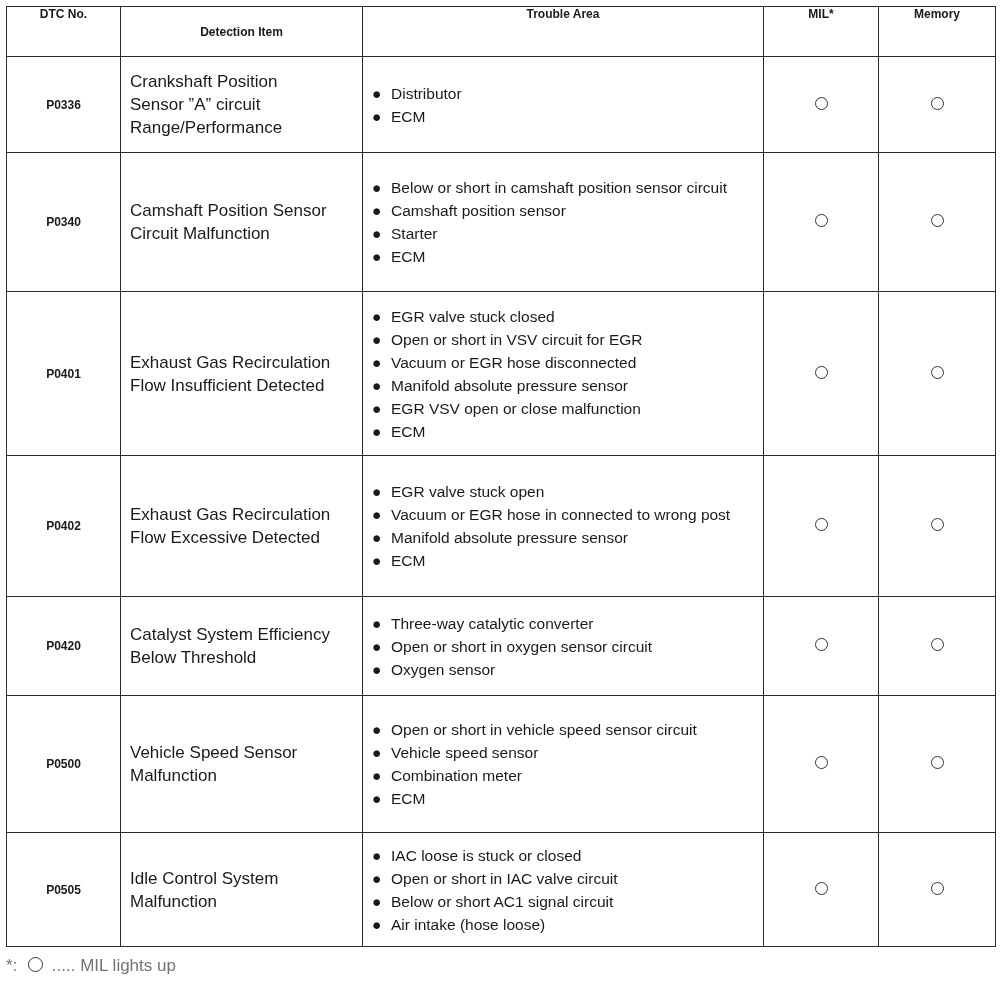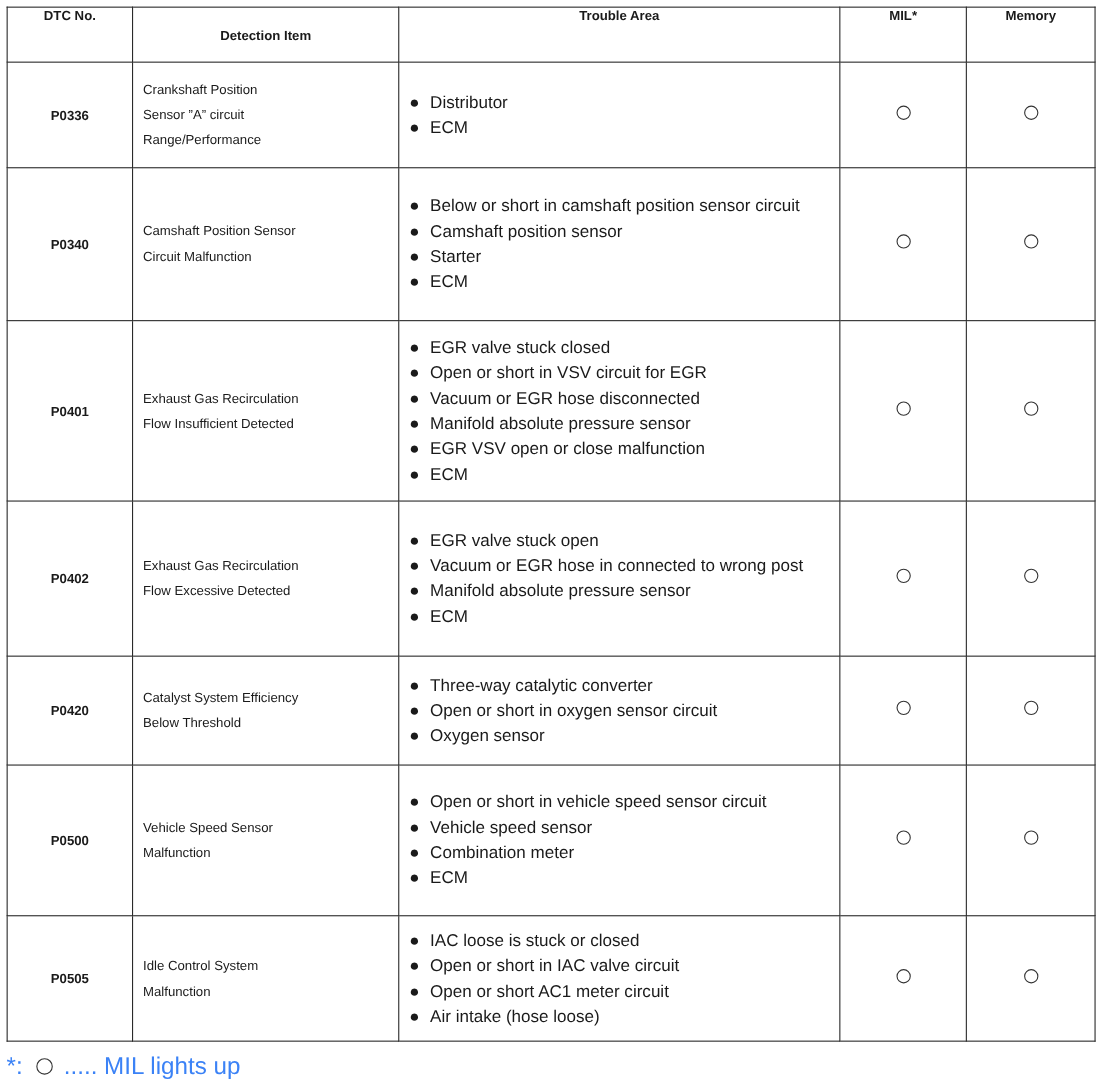--- a/index.html
+++ b/index.html
@@ -8,29 +8,29 @@
     table.dtc { position: absolute; left: 6px; top: 6px; border-collapse: collapse;
       table-layout: fixed; width: 990px; }
     table.dtc td, table.dtc th { border: 1.5px solid #2a2a2a; padding: 0; }
     th { font-weight: bold; font-size: 12px; height: 49px; }
     th.c-dtc { width: 113px; vertical-align: top; padding-top: 8px; }
     th.c-det { width: 241px; }
     th.c-trb { width: 400px; vertical-align: top; padding-top: 14px; }
     th.c-mil { width: 114px; vertical-align: top; padding-top: 14px; }
     th.c-mem { vertical-align: top; padding-top: 14px; }
     td.dtc-code { font-weight: bold; font-size: 12px; text-align: center; vertical-align: middle; }
-    td.det { font-size: 12px; line-height: 23px; padding-left: 9px !important; vertical-align: middle; }
+    td.det { font-size: 17px; line-height: 23px; padding-left: 9px !important; vertical-align: middle; }
     td.trb { font-size: 15.5px; line-height: 23px; padding: 0 8px 0 9px !important; vertical-align: middle; }
     td.trb ul { list-style: none; margin: 0; padding: 0; }
     td.trb li { position: relative; padding-left: 19px; }
     td.trb li .bul { position: absolute; left: 0; top: 0; }
     td.mark { text-align: center; vertical-align: middle; }
     .circle { display: inline-block; width: 11px; height: 11px; border: 1px solid #333;
       border-radius: 50%; }
-    .footnote { position: absolute; left: 6px; top: 956px; font-size: 22px; color: #3b82f6; }
+    .footnote { position: absolute; left: 6px; top: 956px; font-size: 17px; color: #737373; }
     .footnote .circle { width: 13px; height: 13px; vertical-align: -1px; margin: 0 4px 0 6px; }
   </style>
 </head>
 <body>
 
 <table class="dtc">
   <thead>
     <tr>
       <th class="c-dtc">DTC No.</th>
       <th class="c-det">Detection Item</th>
@@ -145,21 +145,21 @@
       <tr style="height: 114px;">
         <td class="dtc-code">P0505</td>
         <td class="det">
           <div>Idle Control System</div>
           <div>Malfunction</div>
         </td>
         <td class="trb">
           <ul>
             <li><span class="bul">●</span><span>IAC loose is stuck or closed</span></li>
             <li><span class="bul">●</span><span>Open or short in IAC valve circuit</span></li>
-            <li><span class="bul">●</span><span>Open or short AC1 meter circuit</span></li>
+            <li><span class="bul">●</span><span>Below or short AC1 signal circuit</span></li>
             <li><span class="bul">●</span><span>Air intake (hose loose)</span></li>
           </ul>
         </td>
         <td class="mark"><span class="circle"></span></td>
         <td class="mark"><span class="circle"></span></td>
       </tr>
     </tbody>
 </table>
 
 <div class="footnote">

